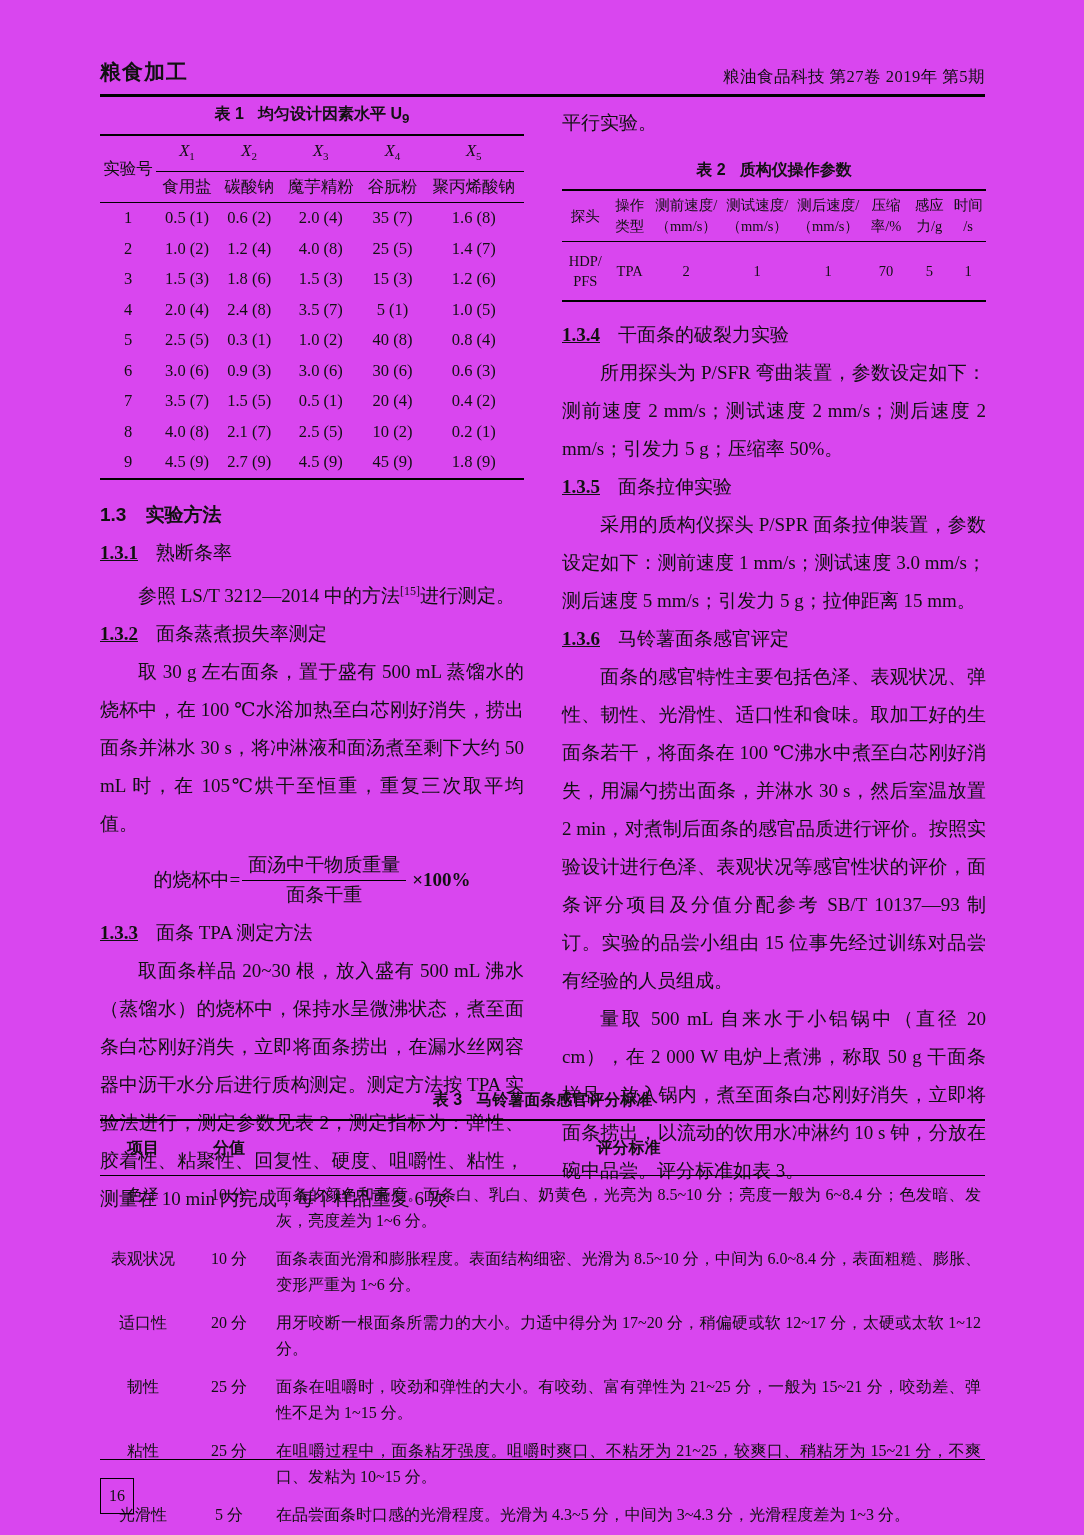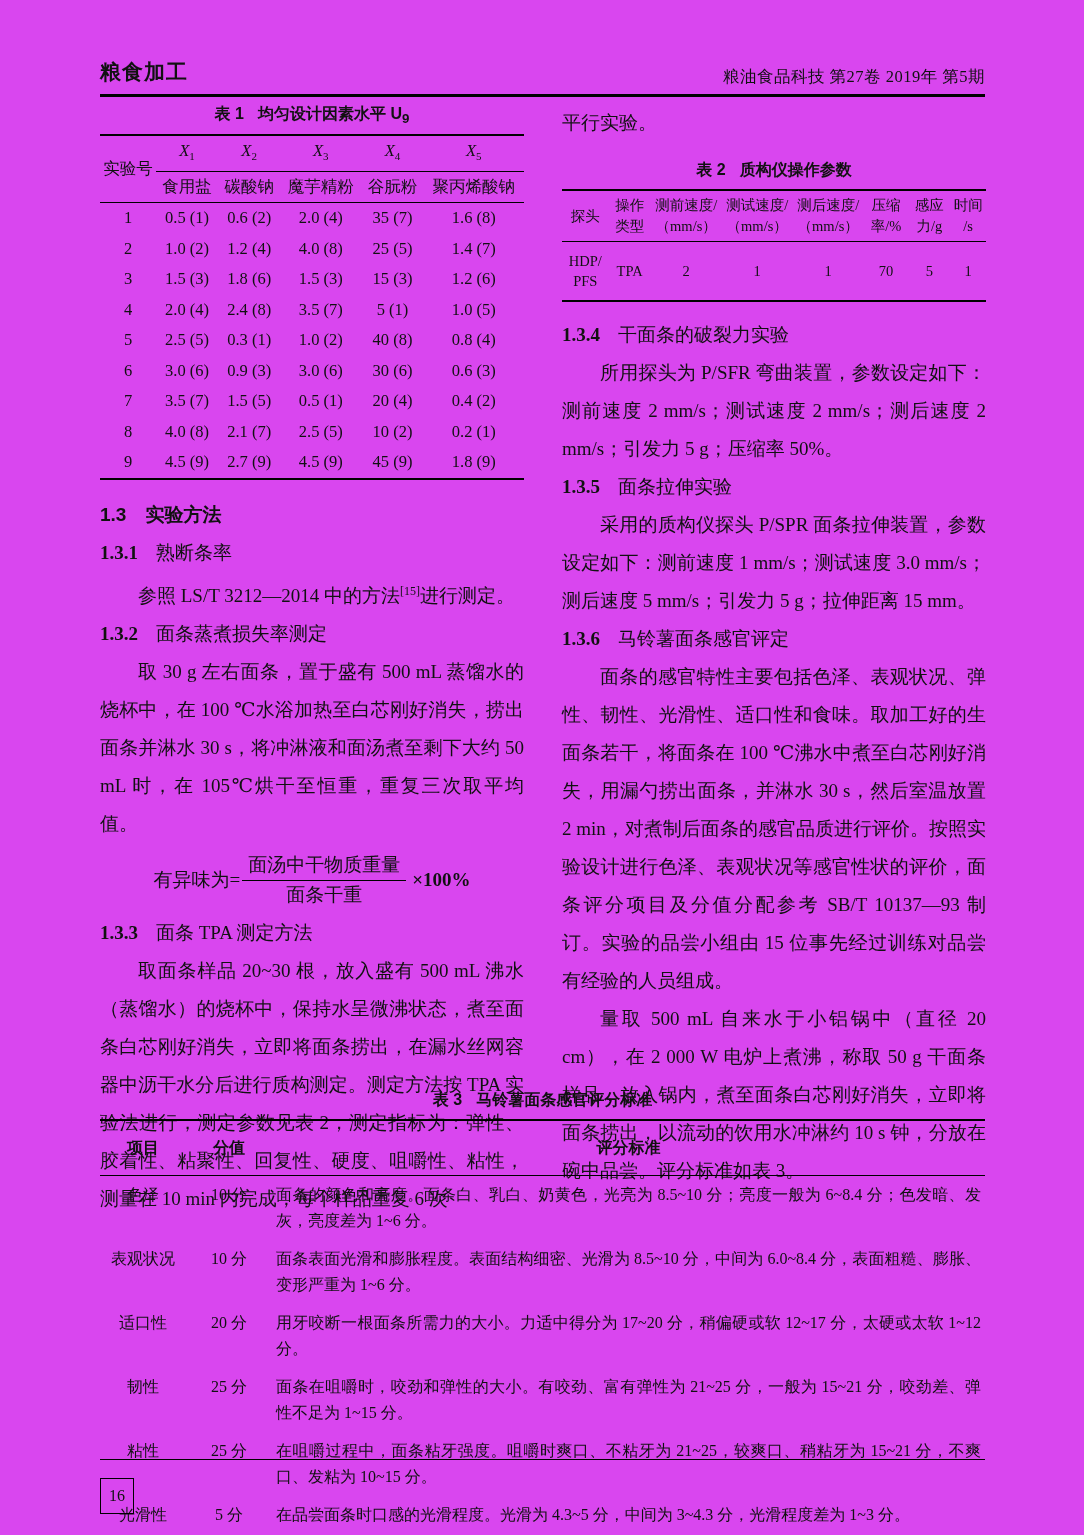--- a/index.html
+++ b/index.html
@@ -34,21 +34,21 @@
     font-size:19px;line-height:38px;
     text-align:justify;text-justify:inter-ideograph;
     text-indent:2em;margin:0;
   }
   .sec-h3{
     font-size:19px;line-height:38px;margin:0;
     font-family:"Liberation Sans","DejaVu Sans",sans-serif;
     font-weight:bold;
   }
   .sec-h4{font-size:19px;line-height:38px;margin:0;font-weight:normal;}
-  .sec-h4 .num{font-weight:bold;margin-right:18px;}
+  .sec-h4 .num{font-weight:bold;margin-right:18px;text-decoration:underline;}
 
   
   table{border-collapse:collapse;}
   .tbl-caption{
     text-align:center;font-weight:bold;font-size:16px;
     font-family:"Liberation Sans","DejaVu Sans",sans-serif;
     margin:0 0 8px 0;
   }
   .tbl-caption .cap-label{margin-right:14px;}
 
@@ -217,21 +217,21 @@
       <span class="num">1.3.1</span><span>熟断条率</span>
     </h4>
     <p class="body-p"><span>参照 LS/T 3212—2014 中的方法</span><sup style="font-size:12px;">[15]</sup><span>进行测定。</span></p>
 
     <h4 class="sec-h4">
       <span class="num">1.3.2</span><span>面条蒸煮损失率测定</span>
     </h4>
     <p class="body-p">取 30 g 左右面条，置于盛有 500 mL 蒸馏水的烧杯中，在 100 ℃水浴加热至白芯刚好消失，捞出面条并淋水 30 s，将冲淋液和面汤煮至剩下大约 50 mL 时，在 105℃烘干至恒重，重复三次取平均值。</p>
 
     <div class="formula">
-      <span>有异味为=</span>
+      <span>的烧杯中=</span>
       <span class="frac">
         <span class="nu">面汤中干物质重量</span>
         <span class="de">面条干重</span>
       </span>
       <span class="mul">×100%</span>
     </div>
 
     <h4 class="sec-h4">
       <span class="num">1.3.3</span><span>面条 TPA 测定方法</span>
     </h4>

